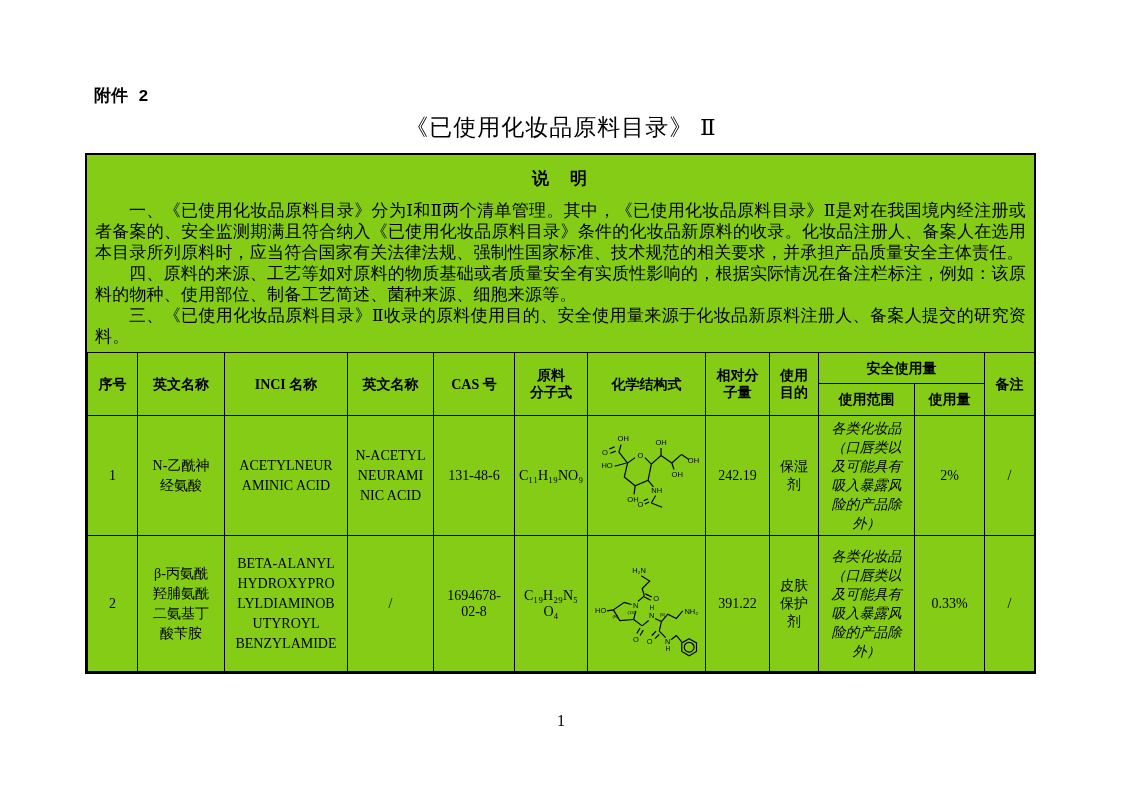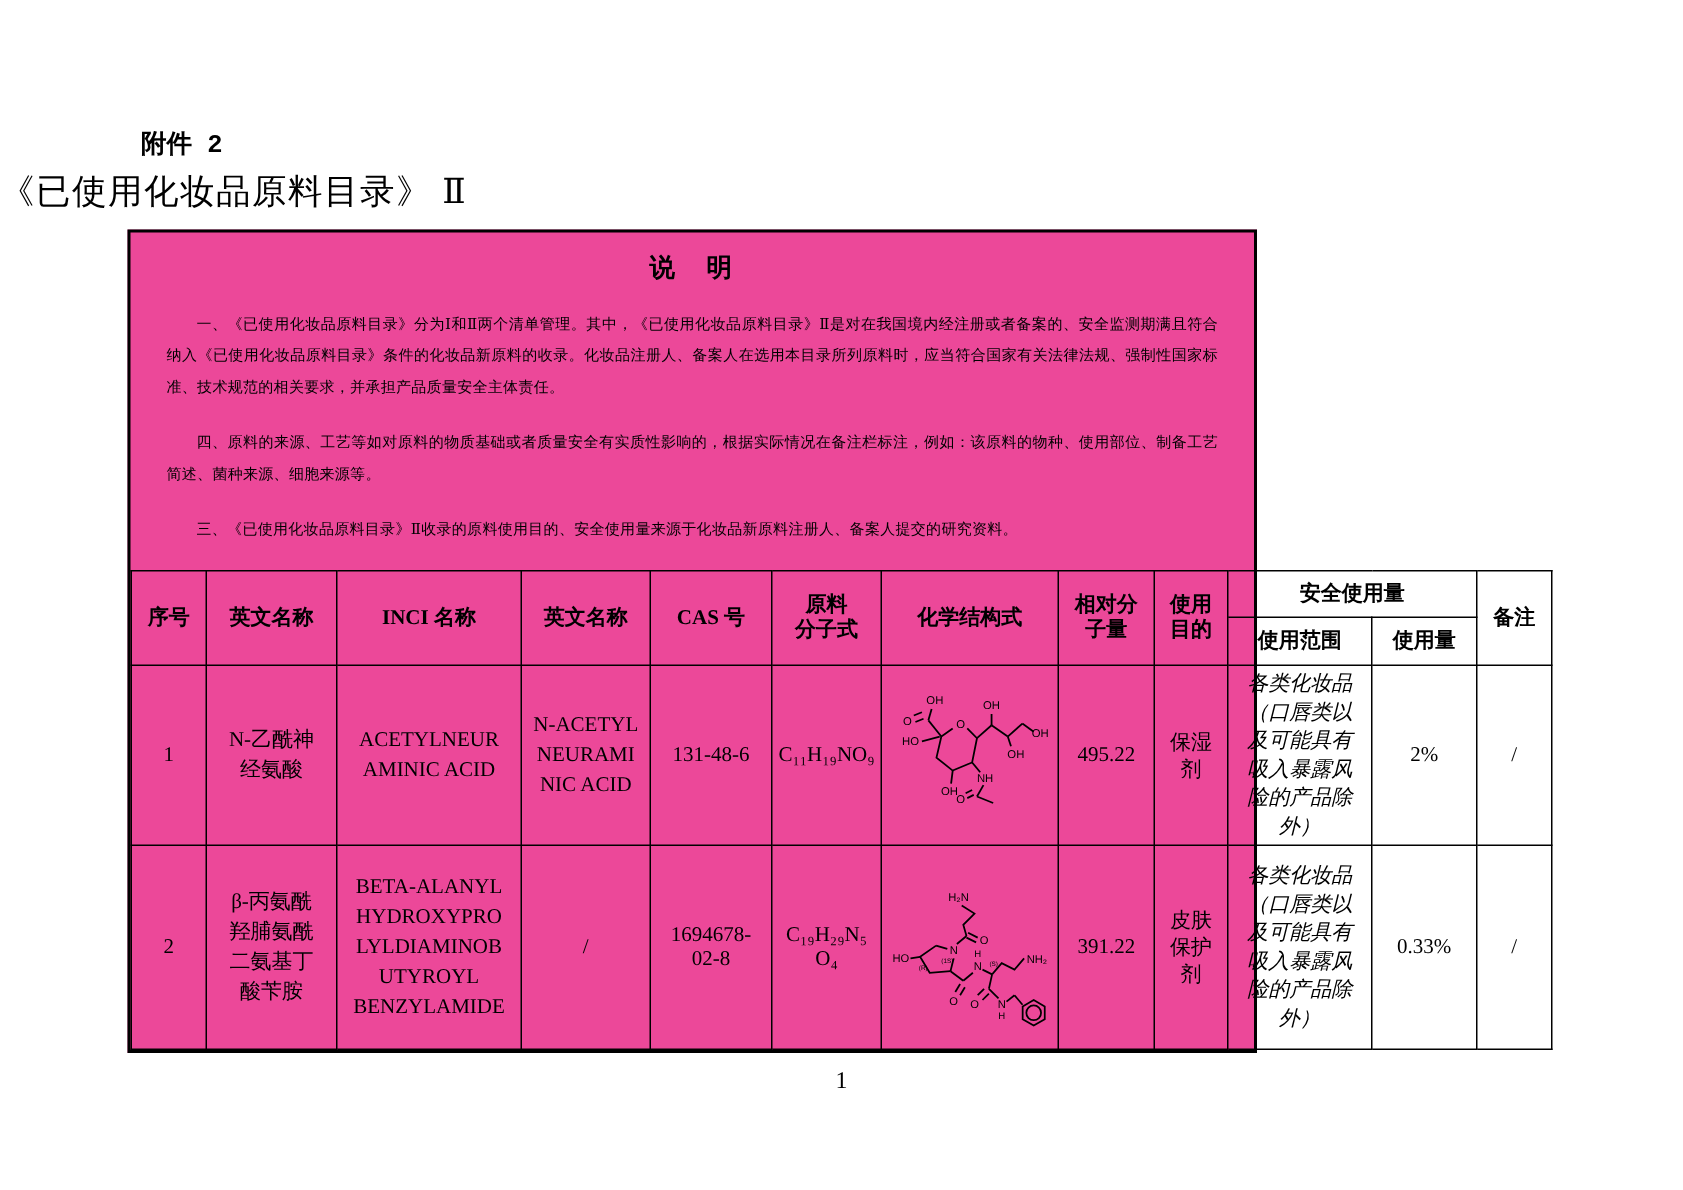--- a/index.html
+++ b/index.html
@@ -8,33 +8,33 @@
     width:1122px; height:793px; background:#ffffff; position:relative;
     font-family:"Liberation Serif","DejaVu Serif",serif; color:#000;
   }
   .attachment {
     position:absolute; left:94px; top:84px;
     font-size:17px; font-weight:bold;
     font-family:Liberation Mono, monospace;
   }
   .doc-title {
     position:absolute; left:0; top:112px; width:100%;
-    text-align:left; font-size:23px; letter-spacing:1px;
+    text-align:center; font-size:23px; letter-spacing:1px;
   }
   .content-box {
-    position:absolute; left:85px; top:153px; width:753px;
-    border:2px solid #000; background:#ec4899;
+    position:absolute; left:85px; top:153px; width:951px;
+    border:2px solid #000; background:#84cc16;
   }
   .notes-title {
     text-align:center; font-size:17px; font-weight:bold;
     margin:12px 0 10px 0; letter-spacing:2px;
   }
   .notes { padding:0 8px; }
   .notes p {
-    margin:16px; font-size:10px; line-height:21px;
+    margin:0; font-size:17px; line-height:21px;
     text-indent:2em; text-align:justify; letter-spacing:0.2px;
   }
   table.main {
     border-collapse:collapse; table-layout:fixed; width:947px;
     margin-top:5px; text-align:center; font-size:14px;
   }
   table.main th, table.main td {
     border:1px solid #000; padding:1px 2px; vertical-align:middle;
     overflow:hidden;
   }
@@ -152,21 +152,21 @@
           <line x1="63" y1="21" x2="63" y2="14" stroke-width="2"></line>
           <text x="63" y="11" font-size="7" text-anchor="middle">OH</text>
           <line x1="63" y1="21" x2="73" y2="28"></line>
           <line x1="73" y1="28" x2="75" y2="34"></line>
           <text x="78" y="41" font-size="7" text-anchor="middle">OH</text>
           <line x1="73" y1="28" x2="82" y2="20"></line>
           <line x1="82" y1="20" x2="89" y2="25"></line>
           <text x="93" y="28" font-size="7" text-anchor="middle">OH</text>
         </svg>
       </td>
-      <td>495.22</td>
+      <td>242.19</td>
       <td class="pre">保湿
 剂</td>
       <td class="pre scope">各类化妆品
 （口唇类以
 及可能具有
 吸入暴露风
 险的产品除
 外）</td>
       <td>2%</td>
       <td>/</td>

